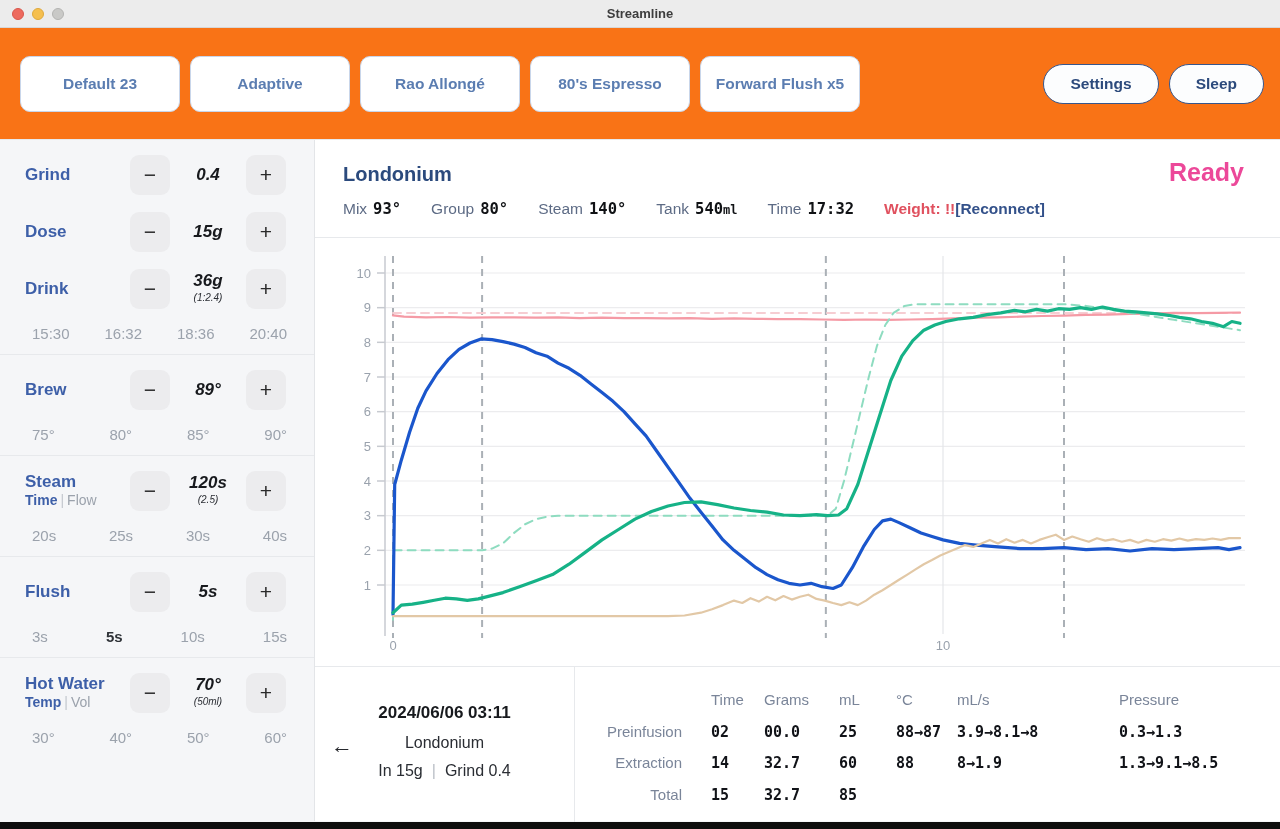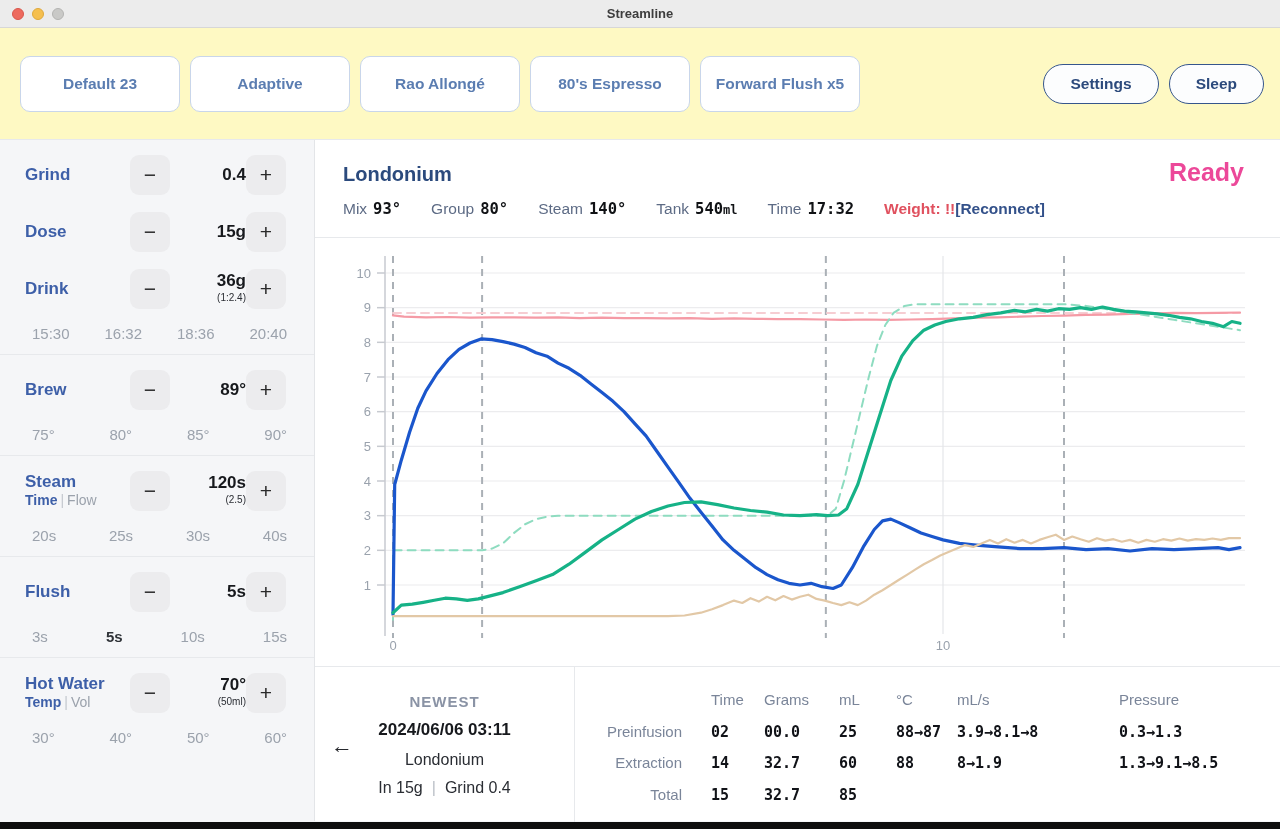--- a/index.html
+++ b/index.html
@@ -9,21 +9,21 @@
   
   .titlebar { height:28px; background:#ececec; border-bottom:1px solid #d7d7d7; position:relative; display:flex; align-items:center; justify-content:center; }
   .traffic { position:absolute; left:12px; top:8px; display:flex; gap:8px; }
   .dot { width:12px; height:12px; border-radius:50%; }
   .dot.red { background:#ed6a5e; border:0.5px solid #d9574c; }
   .dot.yellow { background:#f5bf4f; border:0.5px solid #dfa93c; }
   .dot.gray { background:#c9c9c7; border:0.5px solid #b4b4b2; }
   .win-title { font-size:13px; font-weight:bold; color:#3d3d3d; }
 
   
-  .toolbar { height:112px; background:#fef9c3; border-bottom:1px solid #e7e9ec; display:flex; align-items:center; padding:0 16px 0 20px; }
+  .toolbar { height:112px; background:#f97316; border-bottom:1px solid #e7e9ec; display:flex; align-items:center; padding:0 16px 0 20px; }
   .preset-btn { width:160px; height:56px; margin-right:10px; background:#ffffff; border:1.5px solid #c9d6ea; border-radius:10px; font-family:"Liberation Sans",sans-serif; font-size:15.5px; font-weight:bold; color:#5b7db1; cursor:pointer; }
   .toolbar .spacer { flex:1; }
   .pill-btn { height:40px; padding:0 26px; margin-left:10px; background:#fcfdfe; border:1.5px solid #36568c; border-radius:20px; font-family:"Liberation Sans",sans-serif; font-size:15.5px; font-weight:bold; color:#2c4a7c; cursor:pointer; }
 
   
   .app-body { display:flex; height:681px; }
   .sidebar { width:315px; background:#f5f6f8; border-right:1px solid #e3e5e8; }
   .main { width:965px; background:#ffffff; }
 
   
@@ -31,21 +31,21 @@
   .section:last-child { border-bottom:none; }
   .srow { height:57px; display:flex; align-items:center; padding:0 28px 0 25px; }
   .srow .lbl { flex:1; }
   .lbl-main { font-size:17px; font-weight:bold; color:#3d5fa8; line-height:20px; }
   .lbl-sub { font-size:14px; line-height:17px; }
   .lbl-sub .on { color:#3d5fa8; font-weight:bold; }
   .lbl-sub .sep { color:#c3c7cd; padding:0 3px; }
   .lbl-sub .off { color:#9ba2ac; }
   .stepper { display:flex; align-items:center; }
   .step-btn { width:40px; height:40px; border:none; border-radius:9px; background:#ececee; color:#2a2a2a; font-size:21px; line-height:1; cursor:pointer; font-family:"Liberation Sans",sans-serif; }
-  .val-box { width:76px; text-align:right; }
+  .val-box { width:76px; text-align:center;font-style:italic; }
   .val-main { font-size:17px; font-weight:bold; color:#17191d; line-height:19px; }
   .val-sub { font-size:10px; color:#2a2d33; line-height:16px; }
   .presets { display:flex; justify-content:space-between; padding:0 27px 0 32px; margin-top:8px; font-size:15px; color:#9ba2ac; }
   .presets span { cursor:pointer; }
   .presets .sel { color:#2f3338; font-weight:bold; }
 
   
   .main-header { height:97px; padding:18px 36px 0 28px; }
   .mh-top { display:flex; align-items:baseline; }
   .profile-title { font-size:20px; font-weight:bold; color:#2b4a7d; flex:1; }
@@ -310,21 +310,20 @@
           <path d="M78.0 381.7 L78.0 312.3 L167.1 312.3 L177.0 310.6 L188.0 305.4 L199.0 295.0 L210.0 286.3 L221.0 281.1 L232.0 278.7 L243.0 277.7 L512.5 277.7 L520.8 270.7 L529.0 243.0 L537.3 208.3 L545.5 173.7 L553.8 139.0 L562.0 107.8 L570.3 87.0 L578.5 74.9 L589.5 67.9 L600.5 66.2 L749.0 66.2 L771.0 67.9 L793.0 71.4 L815.0 74.9 L837.0 78.3 L859.0 81.8 L881.0 85.3 L903.0 88.7 L925.0 92.2" fill="none" stroke="#8edcc0" stroke-width="2" stroke-linejoin="round" stroke-linecap="round" stroke-dasharray="8 6"></path>
           <path d="M78.0 376.5 L79.7 246.5 L86.3 222.2 L94.5 194.5 L102.8 170.2 L111.0 152.9 L122.0 135.5 L133.0 121.7 L144.0 111.3 L155.0 105.0 L166.0 100.9 L177.0 101.6 L188.0 103.6 L199.0 106.1 L210.0 109.5 L221.0 114.7 L232.0 118.2 L243.0 125.1 L254.0 130.3 L265.0 137.3 L276.0 145.9 L287.0 154.6 L298.0 163.3 L309.0 173.7 L320.0 185.8 L331.0 197.9 L342.0 213.5 L353.0 229.1 L364.0 244.7 L375.0 260.3 L386.0 274.2 L397.0 288.1 L408.0 301.9 L419.0 312.3 L430.0 321.0 L441.0 329.7 L452.0 336.6 L463.0 341.8 L474.0 345.3 L485.0 347.0 L496.0 345.3 L507.0 348.7 L518.0 350.5 L526.3 347.0 L537.3 329.7 L548.3 308.9 L559.3 291.5 L567.5 282.9 L575.8 281.1 L584.0 284.6 L595.0 289.8 L606.0 295.0 L617.0 298.5 L628.0 301.9 L644.5 305.4 L661.0 307.1 L683.0 308.9 L705.0 310.6 L727.0 310.6 L749.0 309.6 L771.0 311.6 L793.0 310.6 L815.0 313.0 L837.0 310.6 L859.0 311.6 L881.0 310.6 L903.0 309.6 L914.0 311.6 L925.0 309.6" fill="none" stroke="#1a56cc" stroke-width="3.2" stroke-linejoin="round" stroke-linecap="round"></path>
           <path d="M78.0 378.2 L353.0 378.2 L369.5 377.5 L386.0 374.7 L397.0 371.3 L408.0 367.1 L419.0 362.6 L427.3 365.0 L435.5 360.2 L443.8 363.6 L452.0 358.8 L460.3 362.3 L468.5 358.1 L476.8 361.6 L485.0 358.8 L493.3 356.7 L501.5 360.9 L509.8 362.6 L518.0 365.0 L526.3 367.1 L534.5 364.3 L542.8 367.1 L551.0 362.6 L559.3 356.7 L567.5 352.2 L575.8 347.0 L584.0 341.8 L592.3 336.6 L600.5 331.4 L608.8 326.2 L617.0 322.0 L625.3 317.5 L633.5 314.1 L641.8 310.6 L650.0 307.1 L658.3 308.9 L666.5 305.4 L674.8 301.9 L683.0 305.4 L691.3 301.2 L699.5 304.7 L707.8 301.9 L716.0 305.4 L724.3 301.9 L732.5 299.2 L740.8 296.7 L749.0 301.9 L757.3 298.5 L765.5 301.2 L773.8 303.7 L782.0 300.2 L790.3 302.6 L798.5 301.2 L806.8 303.7 L815.0 301.9 L823.3 304.7 L831.5 301.9 L839.8 303.7 L848.0 301.2 L856.3 302.6 L864.5 300.5 L872.8 302.6 L881.0 301.2 L889.3 301.9 L897.5 300.5 L905.8 301.9 L914.0 300.2 L925.0 300.2" fill="none" stroke="#e2c8a6" stroke-width="2.2" stroke-linejoin="round" stroke-linecap="round"></path>
           <path d="M78.0 374.7 L86.3 367.1 L97.3 366.1 L108.3 364.3 L119.3 362.3 L130.3 360.2 L141.3 360.9 L152.3 362.3 L163.3 360.9 L174.3 358.1 L188.0 354.6 L204.5 348.7 L221.0 342.8 L237.5 336.6 L254.0 326.2 L270.5 314.1 L287.0 301.9 L303.5 291.5 L320.0 281.1 L336.5 273.5 L353.0 268.0 L369.5 264.5 L386.0 263.8 L402.5 266.6 L419.0 270.0 L435.5 272.5 L452.0 274.2 L468.5 277.0 L485.0 277.7 L501.5 276.6 L512.5 277.7 L523.5 277.0 L531.8 270.7 L542.8 246.5 L553.8 211.8 L564.8 177.1 L575.8 142.5 L586.8 118.2 L597.8 102.6 L608.8 92.2 L619.8 87.0 L630.8 83.5 L644.5 80.8 L658.3 79.4 L672.0 76.6 L685.8 74.9 L699.5 72.4 L710.5 73.8 L721.5 71.4 L732.5 73.1 L743.5 70.7 L754.5 71.4 L765.5 69.7 L776.5 71.4 L787.5 69.0 L798.5 71.4 L809.5 73.1 L820.5 73.8 L831.5 74.9 L842.5 75.9 L853.5 77.3 L864.5 79.4 L875.5 80.8 L886.5 83.5 L897.5 85.3 L908.5 88.7 L916.8 83.5 L925.0 85.3" fill="none" stroke="#16b287" stroke-width="3.2" stroke-linejoin="round" stroke-linecap="round"></path>
         </svg>
     </div>
 
     <div class="bottom">
       <div class="shot-info">
         <div class="back-arrow">←</div>
-        <div class="nav-label">NEWEST</div>
         <div class="shot-date">2024/06/06 03:11</div>
         <div class="shot-profile">Londonium</div>
         <div class="shot-params">
           <span>In 15g</span><span class="sep">|</span><span>Grind 0.4</span>
         </div>
       </div>
 
       <div class="results">
         <div class="rgrid">
           <div></div>

